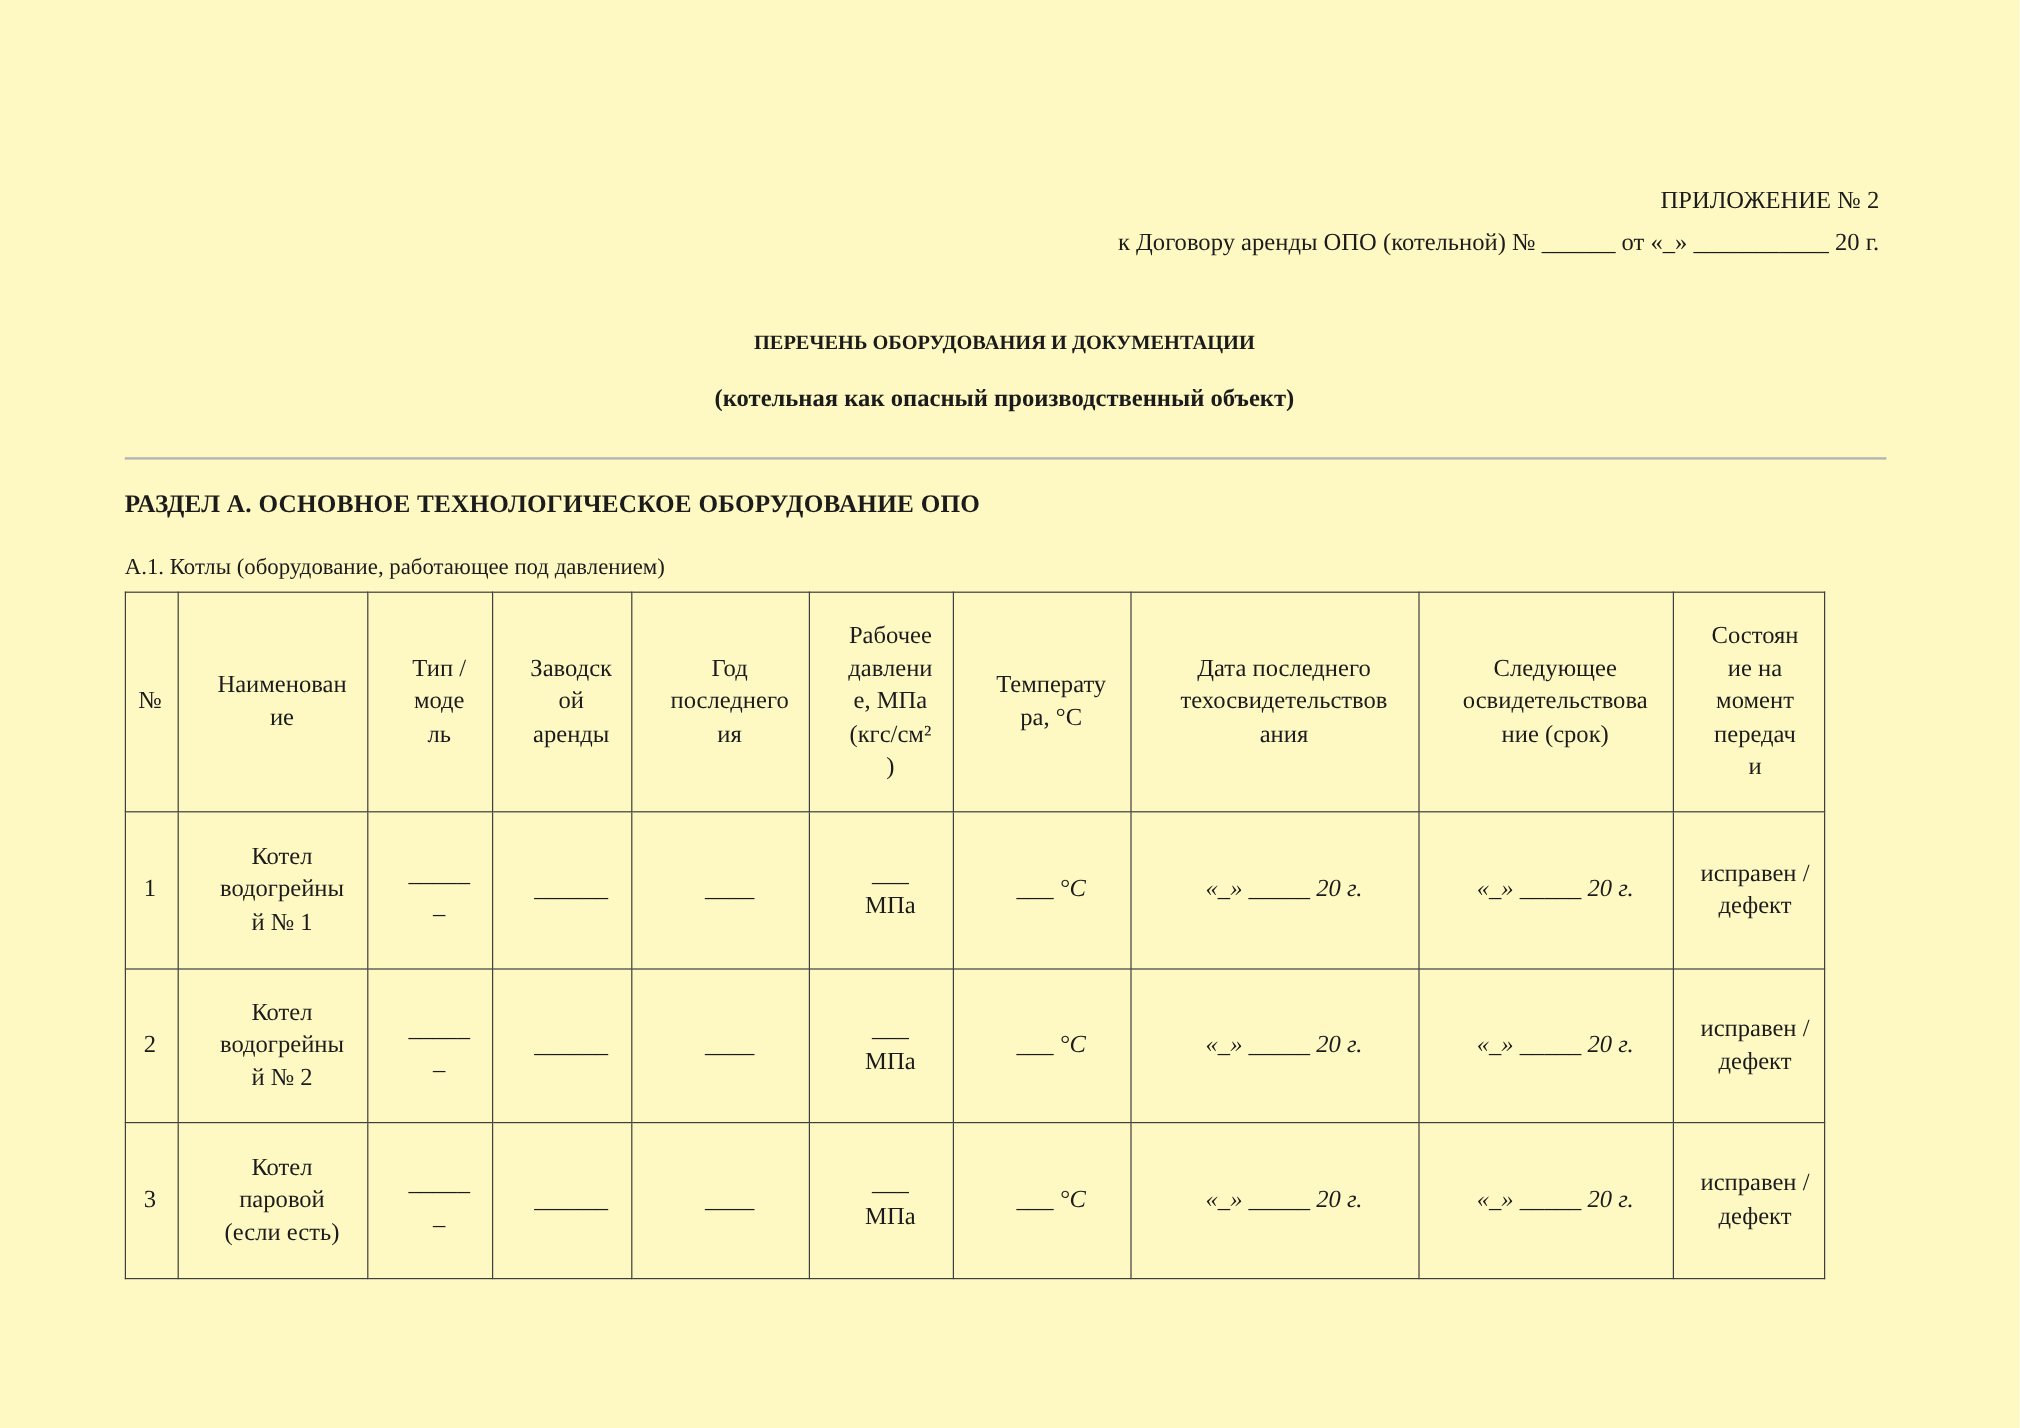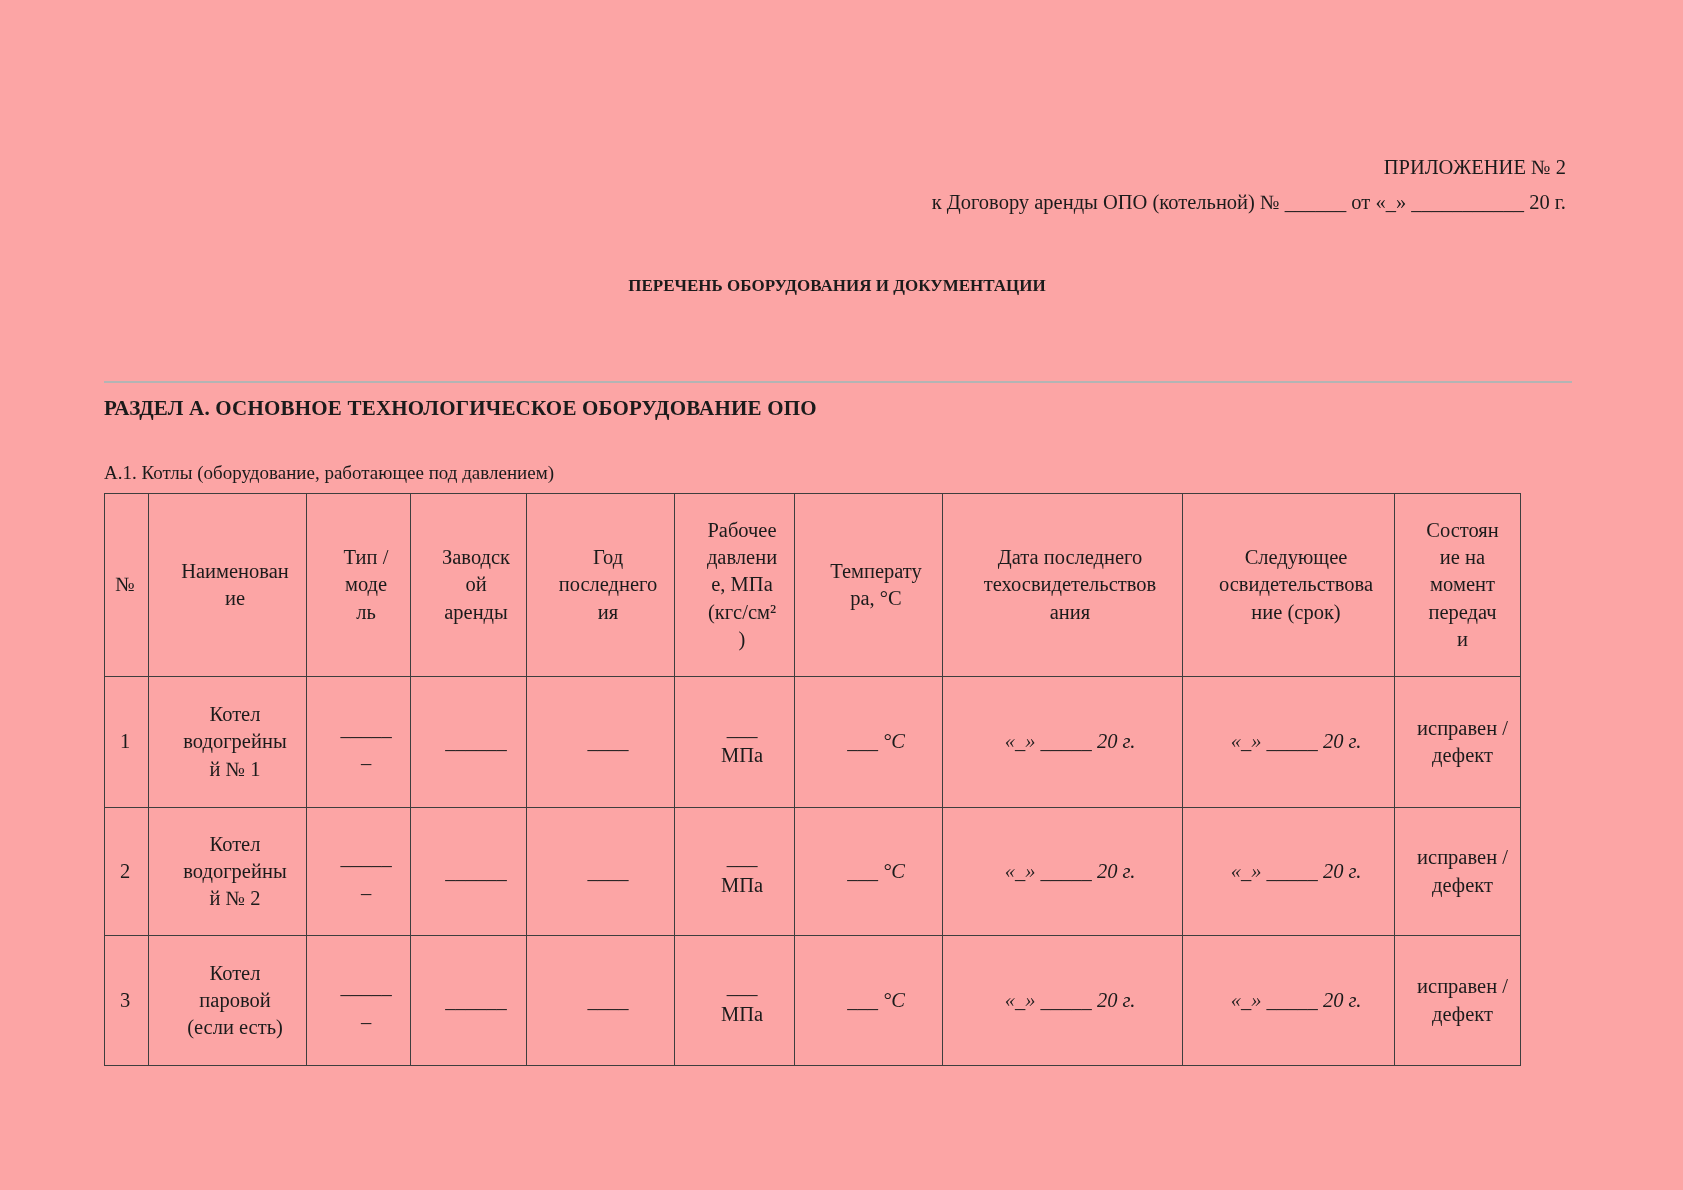--- a/index.html
+++ b/index.html
@@ -1,21 +1,21 @@
 <!DOCTYPE html>
 <html><head>
 <meta charset="utf-8">
 <style>
   * { margin: 0; padding: 0; box-sizing: border-box; }
   html, body { background: #ffffff; }
   .page {
     position: relative;
     width: 1683px;
     height: 1190px;
-    background: #fca5a5;
+    background: #fef9c3;
     font-family: "Liberation Serif", "DejaVu Serif", serif;
     color: #1b1b1b;
     overflow: hidden;
   }
   .doc-header {
     position: absolute;
     top: 150px;
     left: 104px;
     width: 1462px;
     text-align: right;
@@ -44,21 +44,21 @@
   .divider {
     position: absolute;
     top: 381px;
     left: 104px;
     width: 1468px;
     height: 2px;
     background: #b4b4b4;
   }
   .section-heading {
     position: absolute;
-    top: 396px;
+    top: 408px;
     left: 104px;
     font-weight: bold;
     font-size: 21px;
     letter-spacing: 0.2px;
     font-family: Liberation Serif, serif;
   }
   .subsection-label {
     position: absolute;
     top: 462px;
     left: 104px;
@@ -98,20 +98,21 @@
 <body>
 
 <div class="page">
 
   <div class="doc-header">
     <div>ПРИЛОЖЕНИЕ № 2</div>
     <div>к Договору аренды ОПО (котельной) № ______ от «_» ___________ 20 г.</div>
   </div>
 
   <div class="doc-title">ПЕРЕЧЕНЬ ОБОРУДОВАНИЯ И ДОКУМЕНТАЦИИ</div>
+  <div class="doc-subtitle">(котельная как опасный производственный объект)</div>
 
   <div class="divider"></div>
 
   <div class="section-heading">РАЗДЕЛ А. ОСНОВНОЕ ТЕХНОЛОГИЧЕСКОЕ ОБОРУДОВАНИЕ ОПО</div>
   <div class="subsection-label">А.1. Котлы (оборудование, работающее под давлением)</div>
 
   <table class="equipment">
     <colgroup>
       <col style="width:44px">
       <col style="width:158px">

